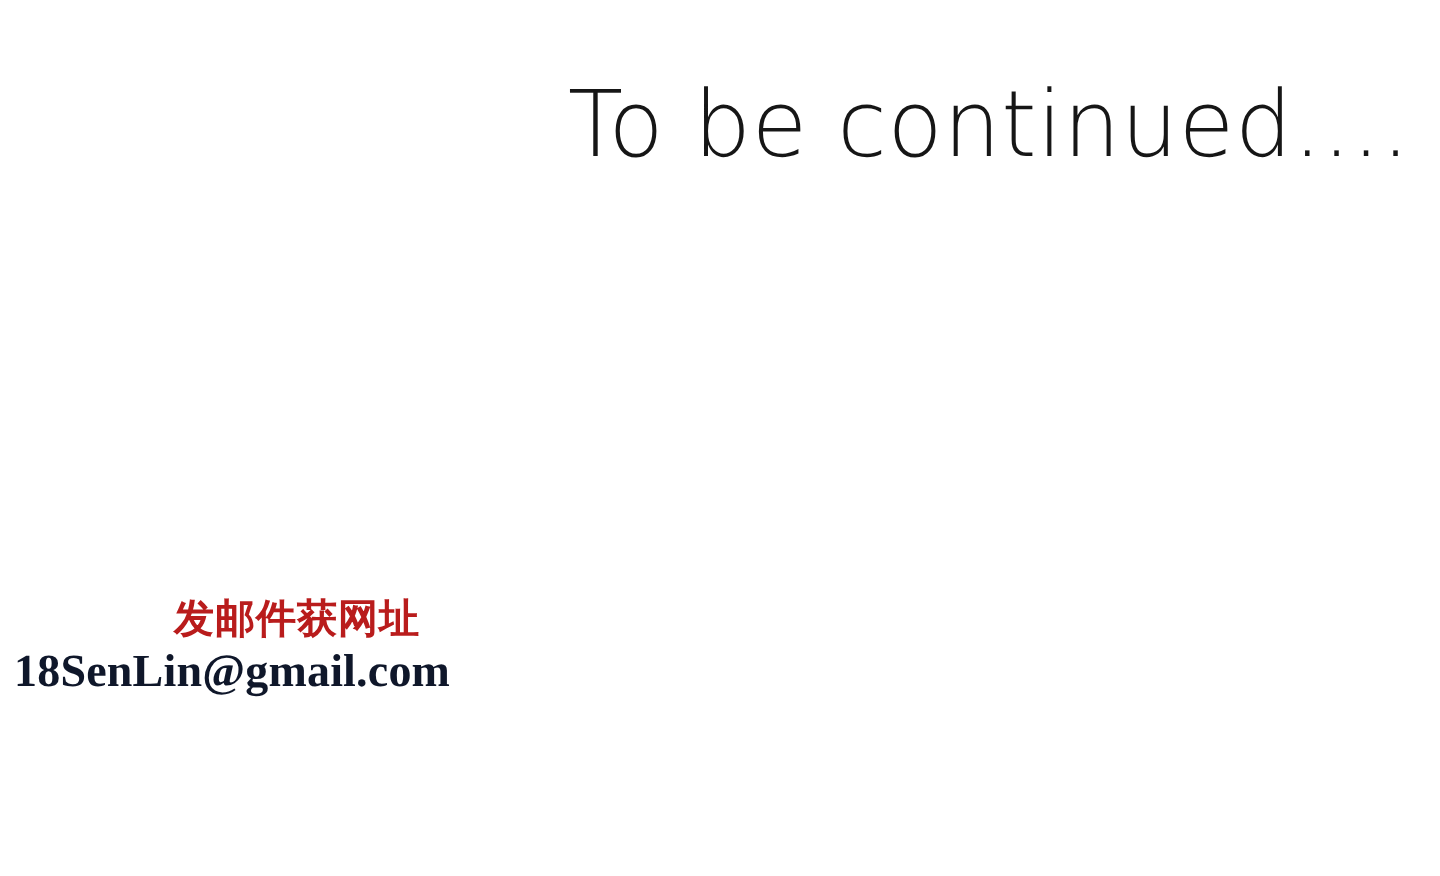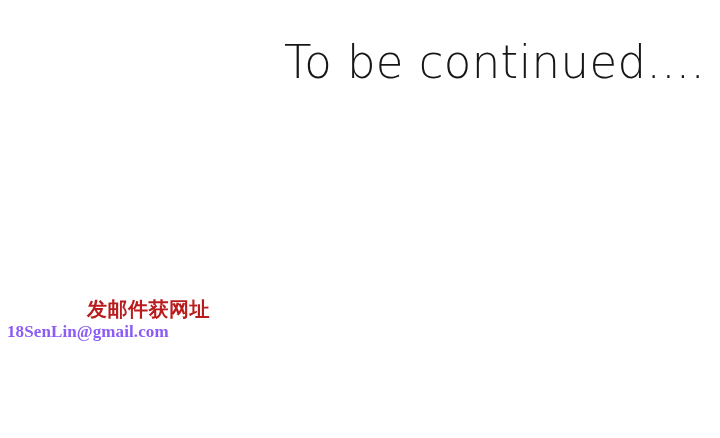--- a/index.html
+++ b/index.html
@@ -53,23 +53,23 @@
     color: #b91c1c;
     letter-spacing: 0.5px;
     white-space: nowrap;
     line-height: 1.1;
   }
   .watermark-email {
     position: absolute;
     left: 7px;
     top: 25px;
     font-family: "Liberation Serif", "DejaVu Serif", serif;
-    font-size: 17px;
+    font-size: 23px;
     font-weight: 700;
-    color: #8b5cf6;
+    color: #0f172a;
     letter-spacing: 0.1px;
     white-space: nowrap;
     line-height: 1.1;
   }
 </style>
 </head>
 <body>
 
 <div class="canvas">
 

